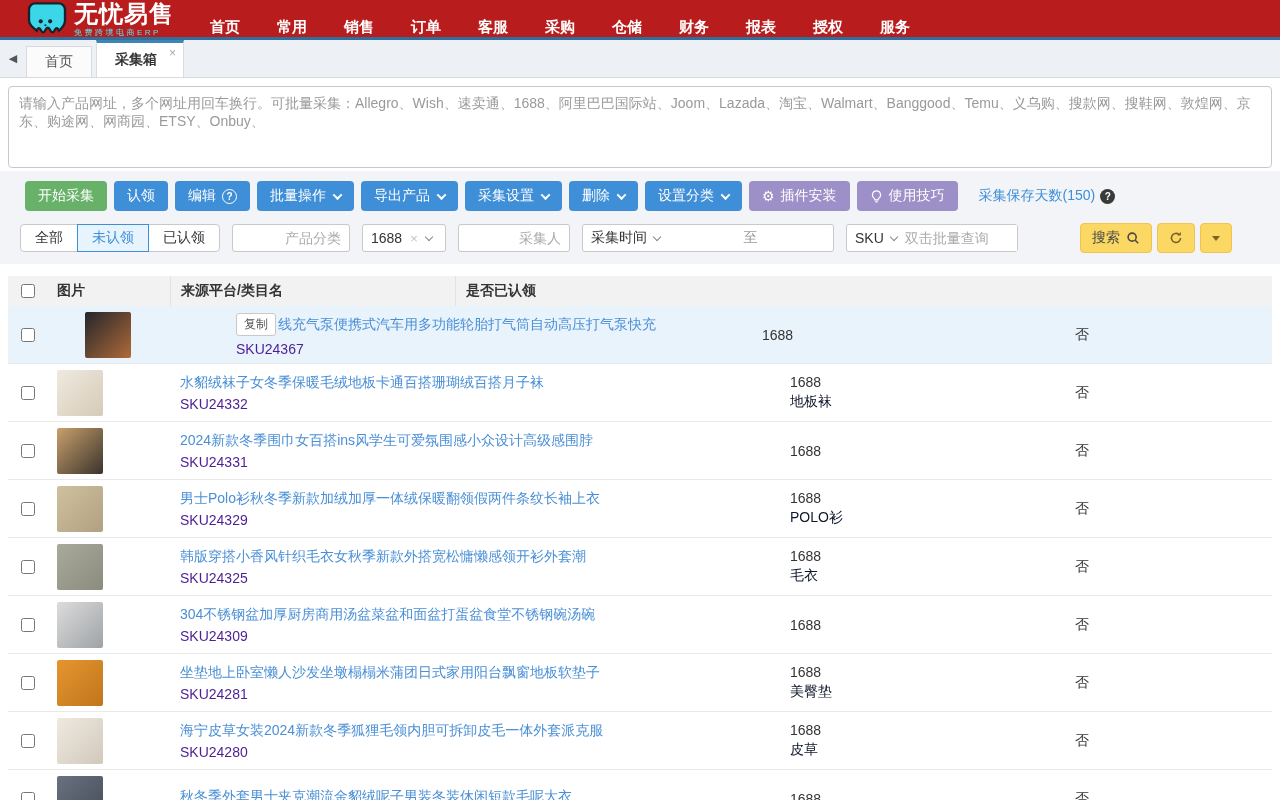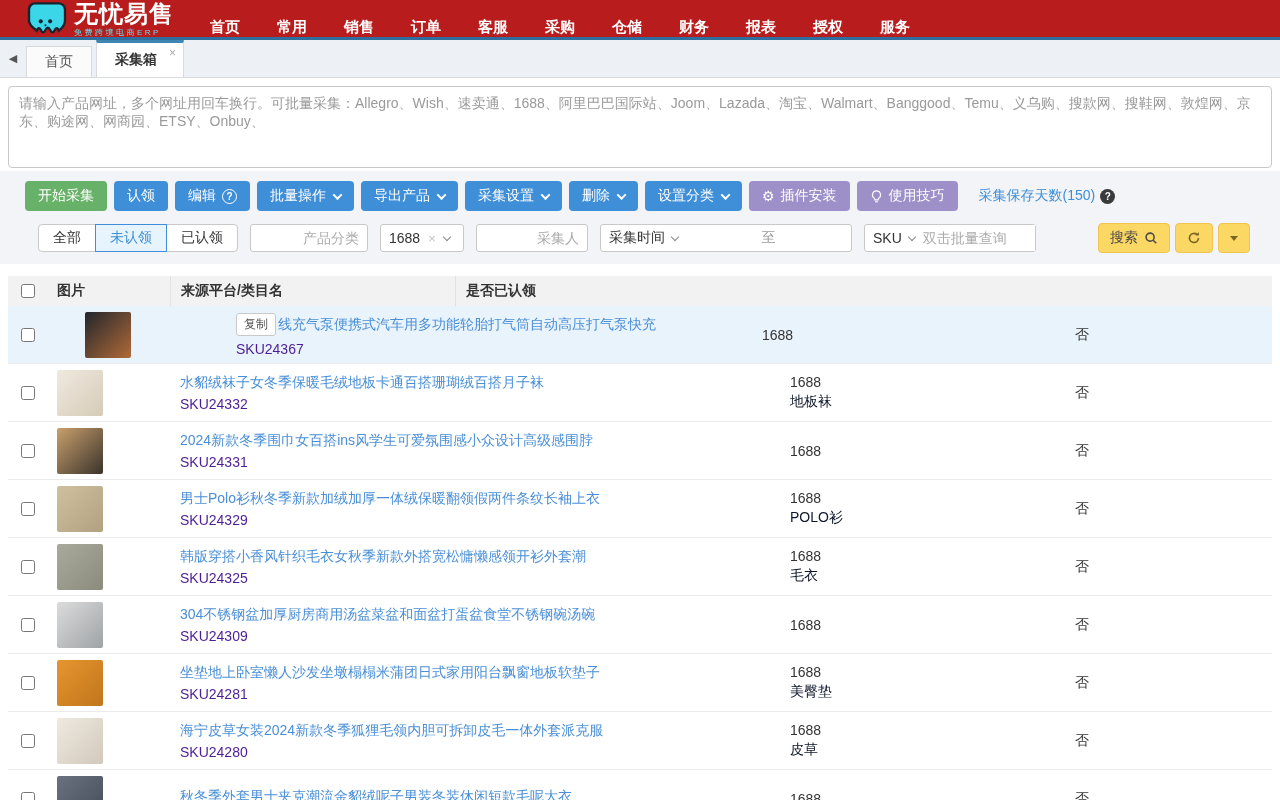--- a/index.html
+++ b/index.html
@@ -45,21 +45,21 @@
   .chev { width:7px; height:7px; border-right:2px solid #fff; border-bottom:2px solid #fff;
     transform:rotate(45deg) translate(-1px,-1px); margin-left:8px; display:inline-block; }
   .qcircle { width:15px; height:15px; border:1.5px solid #fff; border-radius:50%; margin-left:6px;
     display:inline-flex; align-items:center; justify-content:center; font-size:10px; font-weight:bold; }
   .btn .ico { margin-right:6px; display:inline-flex; align-items:center; font-size:14px; line-height:1; }
   .retention { margin-left:14px; display:inline-flex; align-items:center; gap:5px;
     color:#3e8ed8; font-size:14px; cursor:pointer; }
   .help-dark { width:15px; height:15px; background:#3a3a3a; color:#fff; border-radius:50%;
     display:inline-flex; align-items:center; justify-content:center; font-size:10px; font-weight:bold; }
 
-  .filters { display:flex; align-items:center; padding-left:38px; margin-top:13px; height:28px; gap:12px; }
+  .filters { display:flex; align-items:center; padding-left:20px; margin-top:13px; height:28px; gap:12px; }
   .seg-group { display:flex; }
   .seg { height:28px; padding:0 14px; background:#fff; border:1px solid #c9c9c9; display:flex;
     align-items:center; font-size:14px; color:#333; cursor:pointer; margin-left:-1px; }
   .seg:first-child { border-radius:4px 0 0 4px; margin-left:0; }
   .seg:last-child { border-radius:0 4px 4px 0; }
   .seg.active { background:#e8f4fd; border-color:#3e8ed8; color:#3e8ed8; z-index:1; }
   .f-input { height:28px; border:1px solid #c9c9c9; border-radius:3px; padding:0 8px; font-size:14px;
     font-family:inherit; color:#333; background:#fff;text-align:right; }
   .f-input::placeholder { color:#ababab; }
   .f-select { height:28px; border:1px solid #c9c9c9; border-radius:3px; background:#fff;

